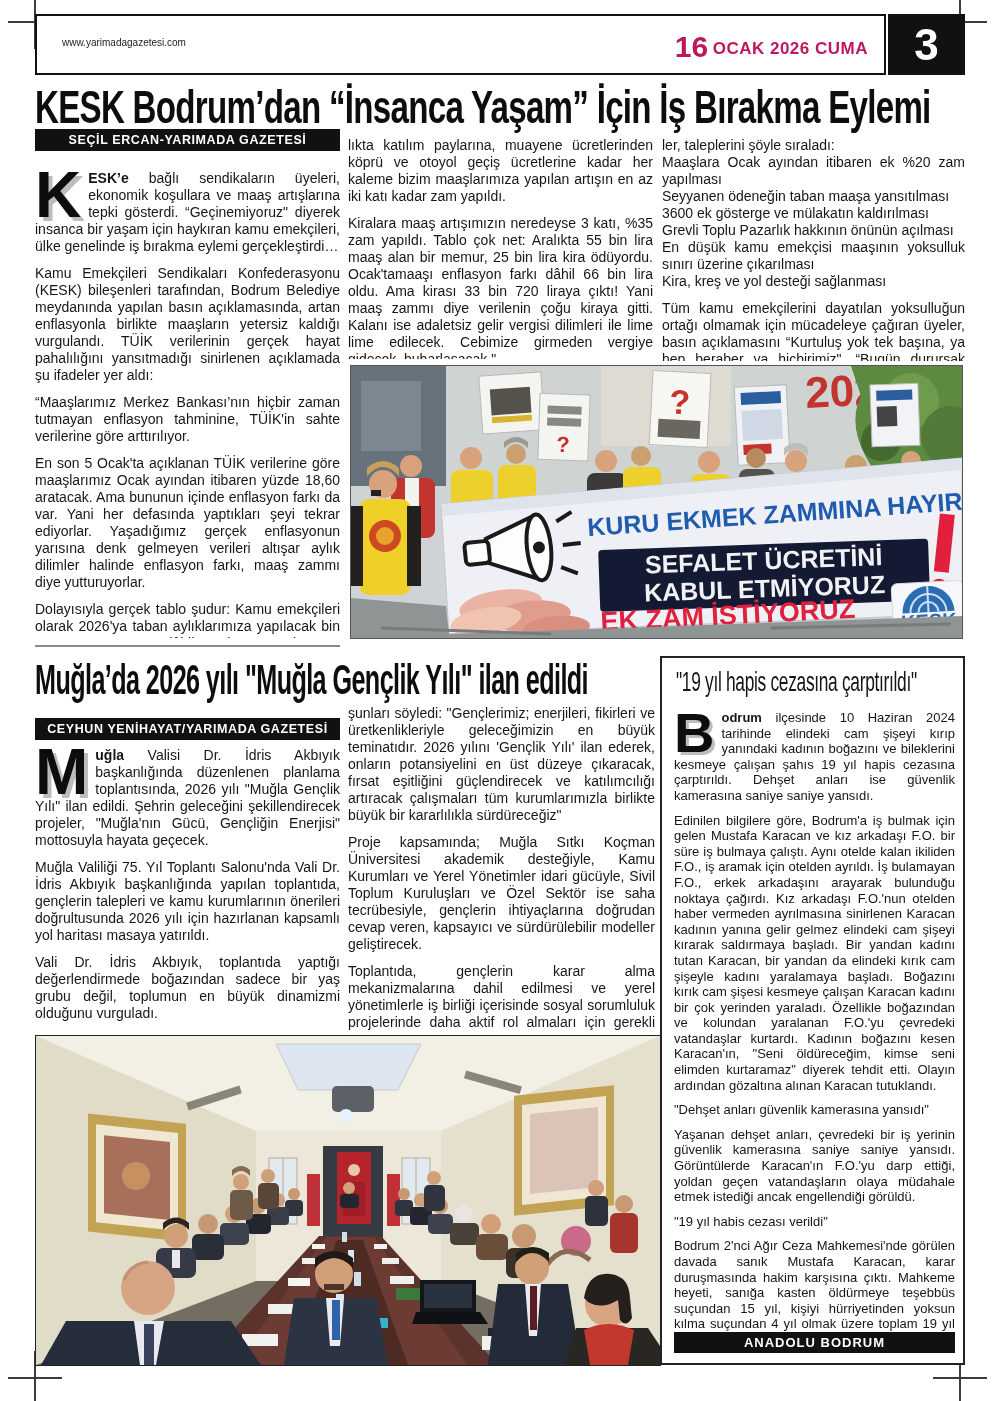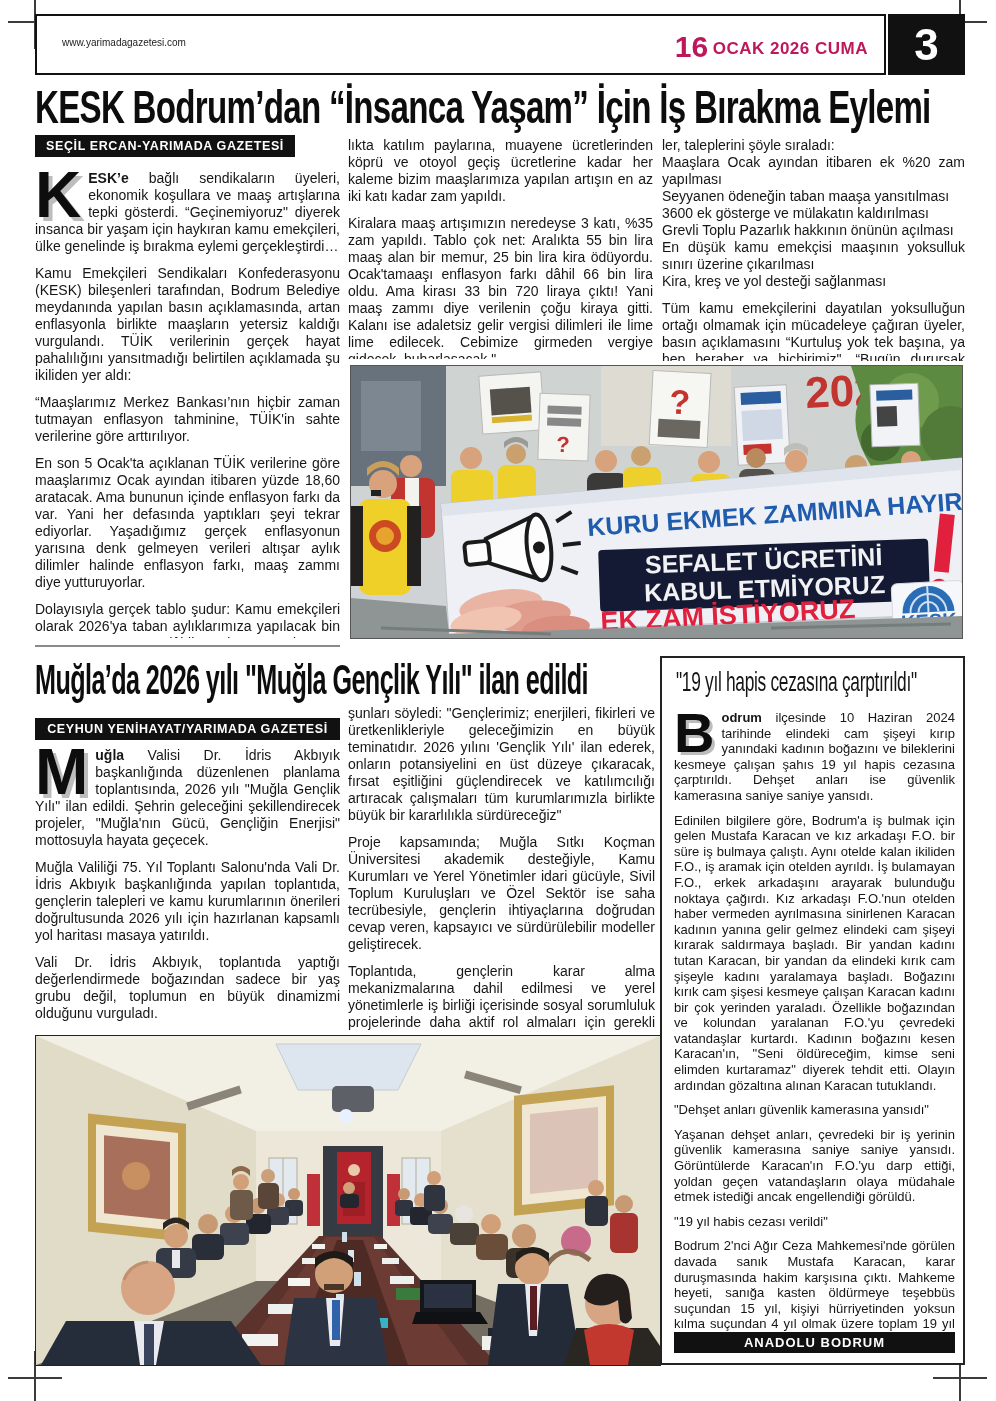--- a/index.html
+++ b/index.html
@@ -103,25 +103,25 @@
   <div class="header-box">
     <span class="site-url">www.yarimadagazetesi.com</span>
     <div class="date-block">
       <span class="date-day">16</span>
       <span class="date-rest">OCAK 2026 CUMA</span>
     </div>
   </div>
   <div class="page-number">3</div>
 
   <div class="headline h1">KESK Bodrum’dan “İnsanca Yaşam” İçin İş Bırakma Eylemi</div>
-  <div class="byline-bar" style="left:35px; top:135px; width:260px;">SEÇİL ERCAN-YARIMADA GAZETESİ</div>
+  <div class="byline-bar" style="left:35px; top:129px; width:305px;">SEÇİL ERCAN-YARIMADA GAZETESİ</div>
 
   <div class="col" style="left:35px; top:170px; width:305px; height:468px; overflow:hidden;">
     <p><span class="dropcap">K</span><b>ESK’e</b><span> bağlı sendikaların üyeleri, ekonomik koşullara ve maaş artışlarına tepki gösterdi. “Geçinemiyoruz" diyerek insanca bir yaşam için haykıran kamu emekçileri, ülke genelinde iş bırakma eylemi gerçekleştirdi…</span></p>
-    <p>Kamu Emekçileri Sendikaları Konfederasyonu (KESK) bileşenleri tarafından, Bodrum Belediye meydanında yapılan basın açıklamasında, artan enflasyonla birlikte maaşların yetersiz kaldığı vurgulandı. TÜİK verilerinin gerçek hayat pahalılığını yansıtmadığı belirtilen açıklamada şu ikiliden yer aldı:</p>
+    <p>Kamu Emekçileri Sendikaları Konfederasyonu (KESK) bileşenleri tarafından, Bodrum Belediye meydanında yapılan basın açıklamasında, artan enflasyonla birlikte maaşların yetersiz kaldığı vurgulandı. TÜİK verilerinin gerçek hayat pahalılığını yansıtmadığı sinirlenen açıklamada şu ifadeler yer aldı:</p>
     <p>“Maaşlarımız Merkez Bankası’nın hiçbir zaman tutmayan enflasyon tahminine, TÜİK'in sahte verilerine göre arttırılıyor.</p>
     <p>En son 5 Ocak'ta açıklanan TÜİK verilerine göre maaşlarımız Ocak ayından itibaren yüzde 18,60 aratacak. Ama bununun içinde enflasyon farkı da var. Yani her defasında yaptıkları şeyi tekrar ediyorlar. Yaşadığımız gerçek enflasyonun yarısına denk gelmeyen verileri altışar aylık dilimler halinde enflasyon farkı, maaş zammı diye yutturuyorlar.</p>
     <p>Dolayısıyla gerçek tablo şudur: Kamu emekçileri olarak 2026'ya taban aylıklarımıza yapılacak bin TL seyyanen artış dâhil ortalama yüzde 12,5 maaş zammı ile girdik.</p>
 
   </div>
   <div class="rule" style="left:35px; top:645px; width:305px;"></div>
 
   <div class="col" style="left:348px; top:137px; width:305px; height:222px; overflow:hidden;">
     <p>lıkta katılım paylarına, muayene ücretlerinden köprü ve otoyol geçiş ücretlerine kadar her kaleme bizim maaşlarımıza yapılan artışın en az iki katı kadar zam yapıldı.</p>
     <p>Kiralara maaş artışımızın neredeyse 3 katı, %35 zam yapıldı. Tablo çok net: Aralıkta 55 bin lira maaş alan bir memur, 25 bin lira kira ödüyordu. Ocak'tamaaşı enflasyon farkı dâhil 66 bin lira oldu. Ama kirası 33 bin 720 liraya çıktı! Yani maaş zammı diye verilenin çoğu kiraya gitti. Kalanı ise adaletsiz gelir vergisi dilimleri ile lime lime edilecek. Cebimize girmeden vergiye gidecek, buharlaşacak."</p>

